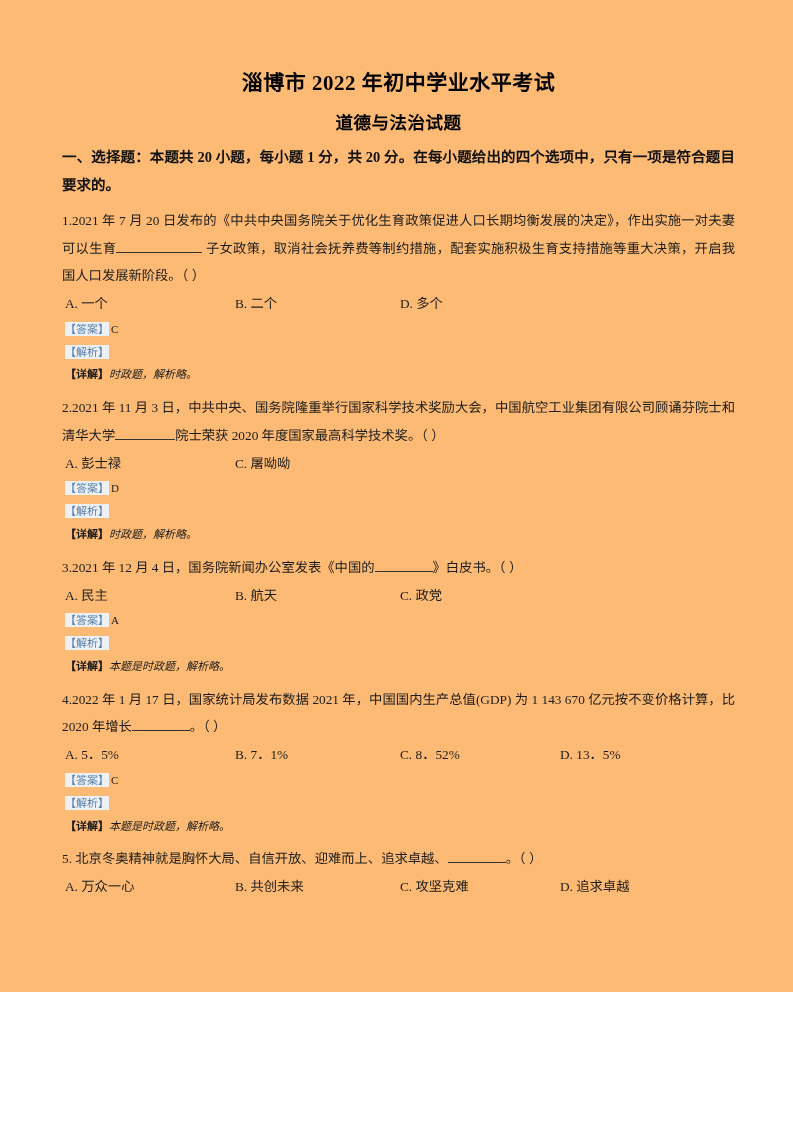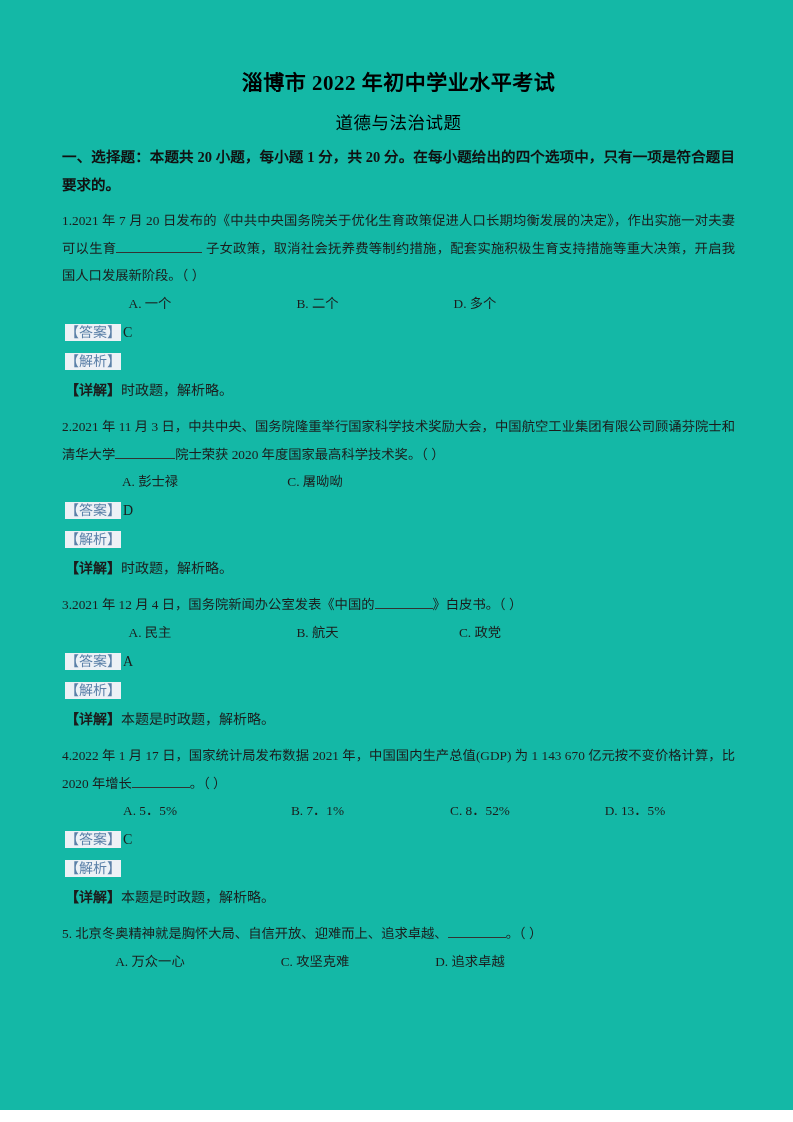--- a/index.html
+++ b/index.html
@@ -11,41 +11,41 @@
   body {
     width: 793px;
     height: 1122px;
     font-family: "Liberation Serif", "DejaVu Serif", serif;
     color: #1a1a1a;
     -webkit-font-smoothing: antialiased;
   }
   .page {
     position: relative;
     width: 793px;
-    height: 1110px;
+    height: 992px;
     box-sizing: border-box;
     padding: 56px 58px 0 62px;
-    background: #14b8a6;
+    background: #fdba74;
     overflow: hidden;
   }
 
   
   .doc-title {
     text-align: center;
     font-size: 21px;
     font-weight: bold;
     letter-spacing: 0.5px;
     line-height: 1.5;
     margin: 12px 0 0 0;
     color: #000;
   }
   .doc-subtitle {
     text-align: center;
     font-size: 17.5px;
-    font-weight: normal;
+    font-weight: bold;
     letter-spacing: 0.5px;
     line-height: 1.6;
     margin: 9px 0 0 0;
     color: #000;
   }
 
   
   .section-heading {
     font-size: 14.5px;
     font-weight: bold;
@@ -77,54 +77,53 @@
   .blank-med   { width: 60px; }
   .blank-short { width: 58px; }
 
   
   .options-row {
     display: flex;
     font-size: 13.3px;
     line-height: 2.08;
     color: #1c1c1c;
     margin: 0;
-    text-align: center;
   }
   .options-row .opt {
     flex: 0 0 auto;
     white-space: nowrap;
   }
   .opt-a { width: 170px; padding-left: 3px; }
   .opt-b { width: 165px; }
   .opt-c { width: 160px; }
   .opt-d { width: 150px; }
 
   
   .meta-line {
-    font-size: 14px;
+    font-size: 11px;
     line-height: 2.08;
     margin: 0;
     color: #1c1c1c;
     padding-left: 3px;
   }
   .tag-answer,
   .tag-analysis {
     color: #5b80a8;
     background: #edf1f6;
     padding: 1px 0 1px 0;
   }
   .meta-line .answer-letter {
     color: #1c1c1c;
     padding-left: 2px;
   }
   .tag-detail {
     color: #1c1c1c;
     font-weight: bold;
   }
-  .detail-text { color: #1c1c1c; }
+  .detail-text { color: #1c1c1c; font-style: italic; }
 </style>
 </head>
 <body>
 
 <div class="page">
 
   <h1 class="doc-title">淄博市 2022 年初中学业水平考试</h1>
   <h2 class="doc-subtitle">道德与法治试题</h2>
 
   <p class="section-heading">一、选择题：本题共 20 小题，每小题 1 分，共 20 分。在每小题给出的四个选项中，只有一项是符合题目要求的。</p>
@@ -174,18 +173,19 @@
     </div>
     <p class="meta-line"><span class="tag-answer">【答案】</span><span class="answer-letter">C</span></p>
     <p class="meta-line"><span class="tag-analysis">【解析】</span></p>
     <p class="meta-line"><span class="tag-detail">【详解】</span><span class="detail-text">本题是时政题，解析略。</span></p>
   </div>
 
   <div class="question-block">
     <p class="question-stem"><span>5.</span>&nbsp;<span>北京冬奥精神就是胸怀大局、自信开放、迎难而上、追求卓越、</span><span class="blank-fill blank-short"></span><span>。（    ）</span></p>
     <div class="options-row">
       <span class="opt opt-a">A. 万众一心</span>
+      <span class="opt opt-b">B. 共创未来</span>
       <span class="opt opt-c">C. 攻坚克难</span>
       <span class="opt opt-d">D. 追求卓越</span>
     </div>
   </div>
 
 </div>
 
 </body></html>

